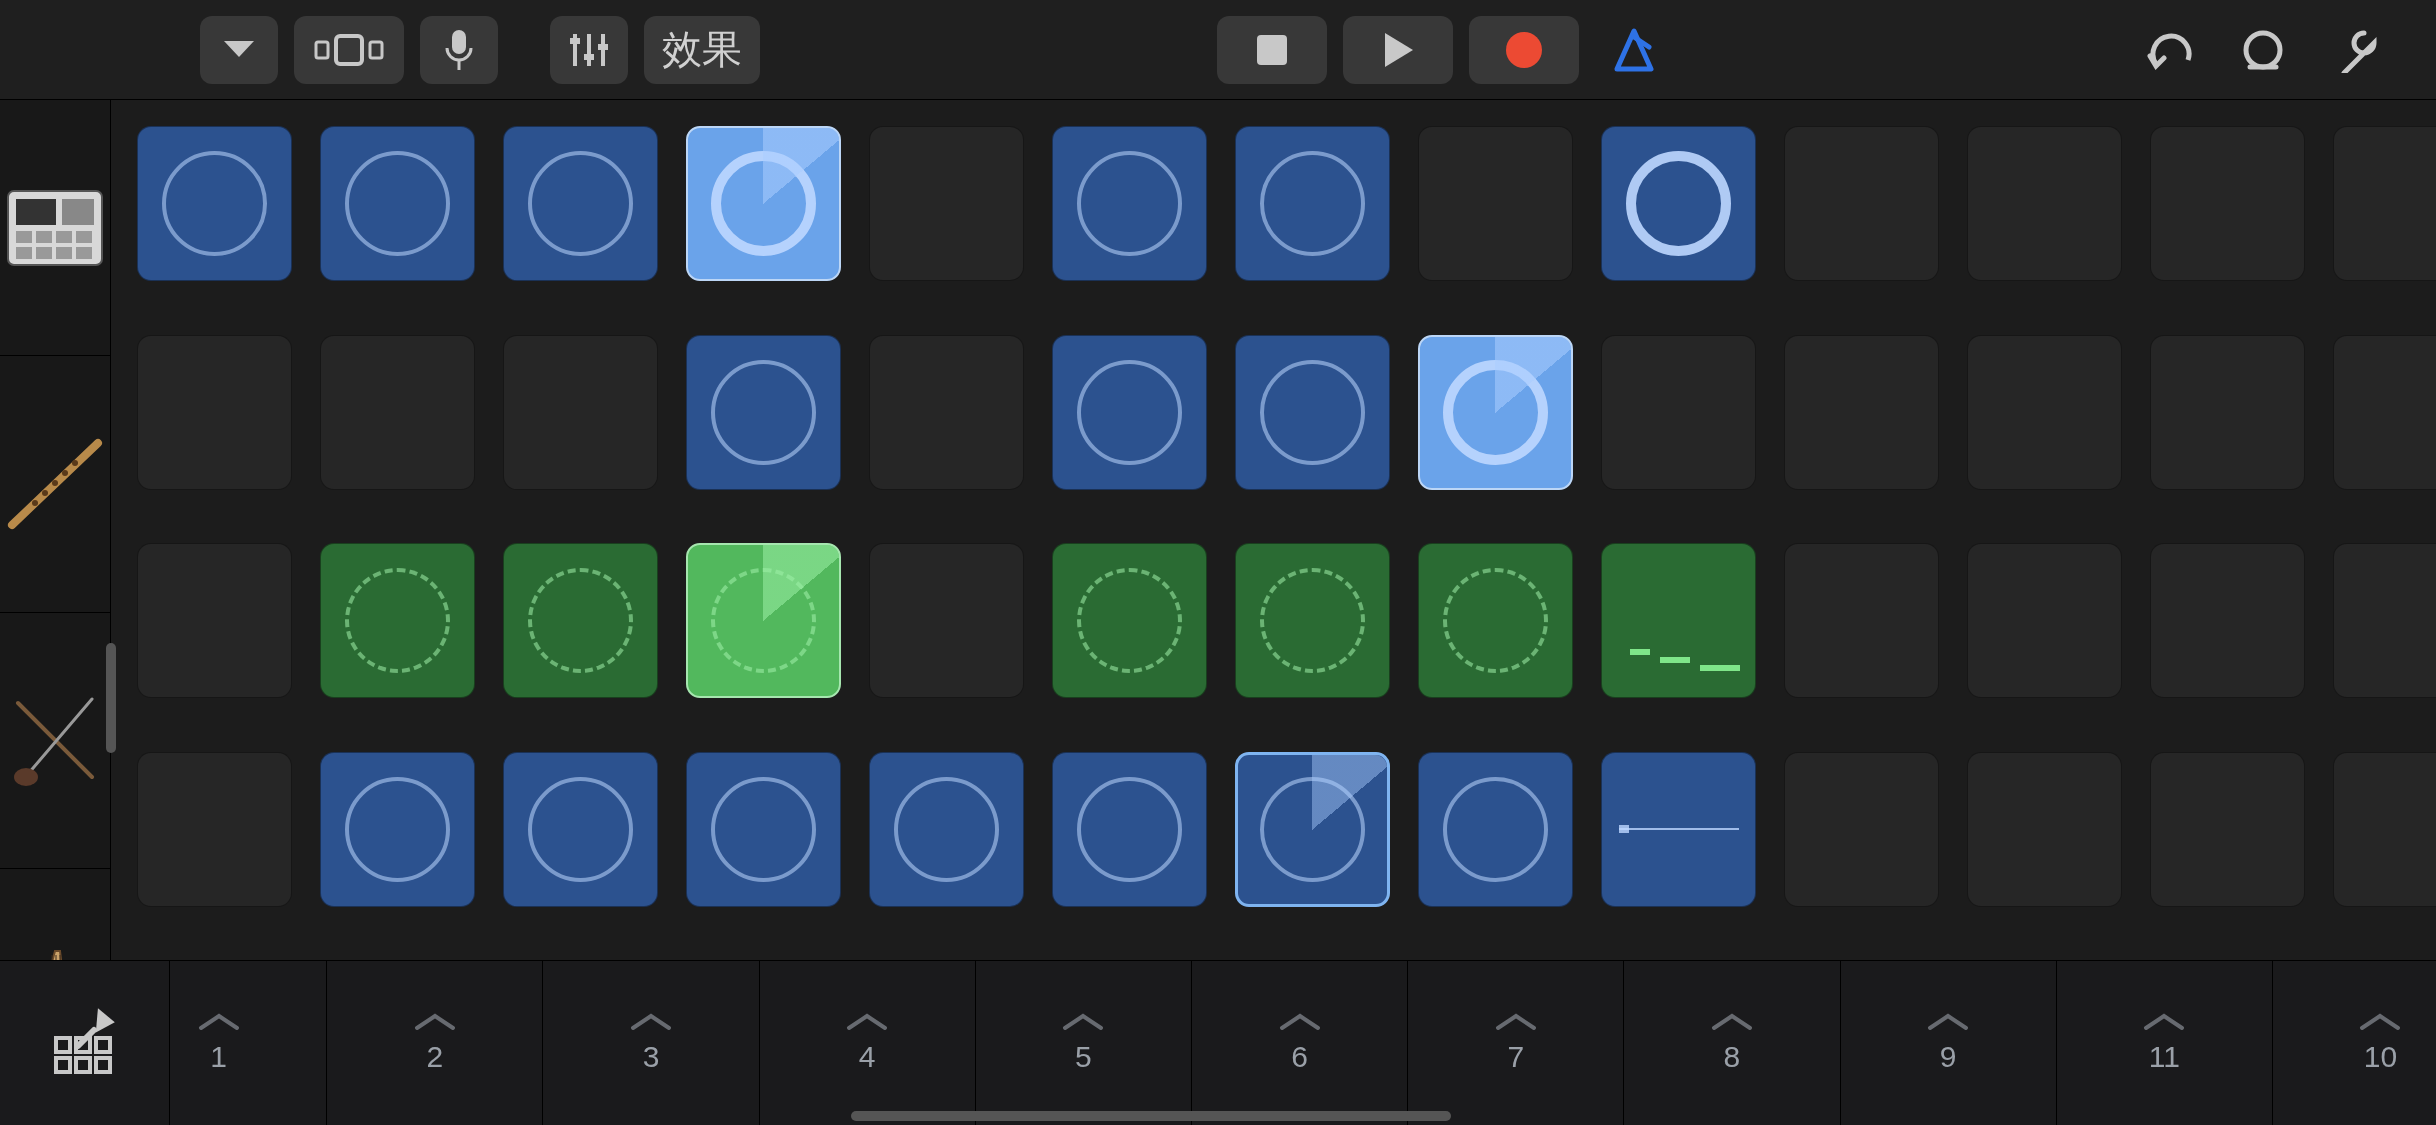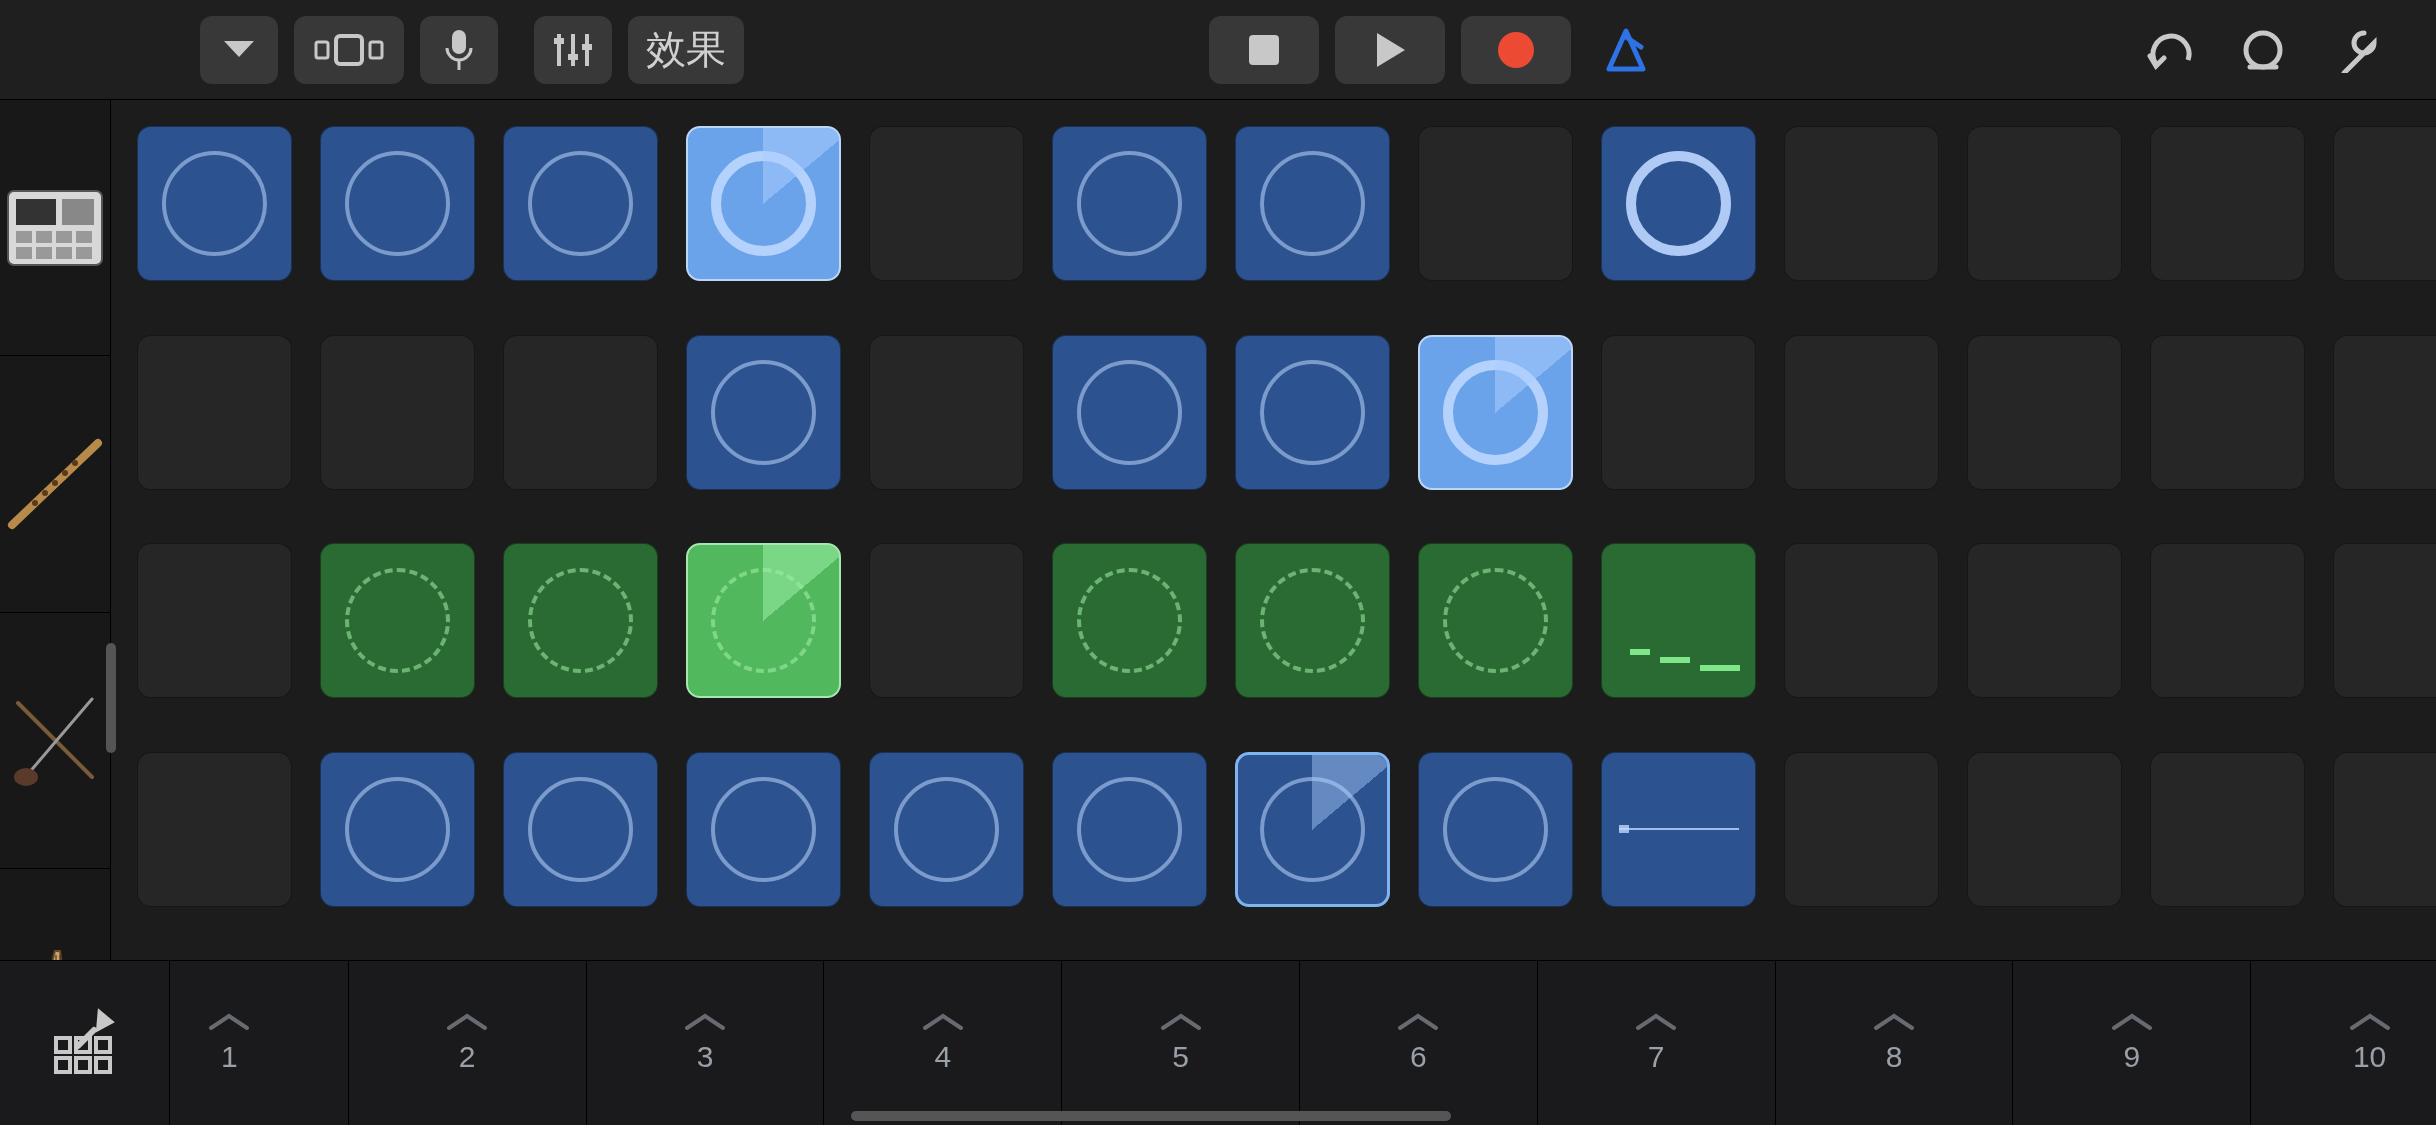--- a/index.html
+++ b/index.html
@@ -132,21 +132,21 @@
       </div>
       <div class="tb-btn">
         <svg width="30" height="44" viewBox="0 0 30 44">
           <rect x="8" y="2" width="14" height="24" rx="7" fill="#c8c8c8"></rect>
           <path d="M3 20 a12 12 0 0 0 24 0" fill="none" stroke="#c8c8c8" stroke-width="3"></path>
           <line x1="15" y1="32" x2="15" y2="42" stroke="#c8c8c8" stroke-width="3"></line>
         </svg>
       </div>
     </div>
 
-    <div class="tb-group" style="margin-left:18px">
+    <div class="tb-group" style="margin-left:34px">
       <div class="tb-btn">
         <svg width="44" height="40" viewBox="0 0 44 40">
           <line x1="8" y1="4" x2="8" y2="36" stroke="#c8c8c8" stroke-width="4"></line>
           <line x1="22" y1="4" x2="22" y2="36" stroke="#c8c8c8" stroke-width="4"></line>
           <line x1="36" y1="4" x2="36" y2="36" stroke="#c8c8c8" stroke-width="4"></line>
           <rect x="3" y="8" width="10" height="6" fill="#c8c8c8"></rect>
           <rect x="17" y="24" width="10" height="6" fill="#c8c8c8"></rect>
           <rect x="31" y="14" width="10" height="6" fill="#c8c8c8"></rect>
         </svg>
       </div>
@@ -433,20 +433,26 @@
             <div class="col-btn">
               <svg width="44" height="20" viewBox="0 0 44 20">
                 <path d="M4 16 L22 4 L40 16" fill="none" stroke="#9aa0a8" stroke-width="4" stroke-linecap="round"></path>
               </svg>
               <div>9</div>
             </div>
             <div class="col-btn">
               <svg width="44" height="20" viewBox="0 0 44 20">
                 <path d="M4 16 L22 4 L40 16" fill="none" stroke="#9aa0a8" stroke-width="4" stroke-linecap="round"></path>
               </svg>
+              <div>11</div>
+            </div>
+            <div class="col-btn">
+              <svg width="44" height="20" viewBox="0 0 44 20">
+                <path d="M4 16 L22 4 L40 16" fill="none" stroke="#9aa0a8" stroke-width="4" stroke-linecap="round"></path>
+              </svg>
               <div>10</div>
             </div>
             <div class="hscroll"></div>
           </div>
       </div>
     </div>
 
   </div>
 
   <div style="position:absolute;left:0;bottom:0;width:170px;height:165px;display:flex;align-items:center;justify-content:center;background:#1a1a1c;border-top:1px solid #000;border-right:1px solid #000">

